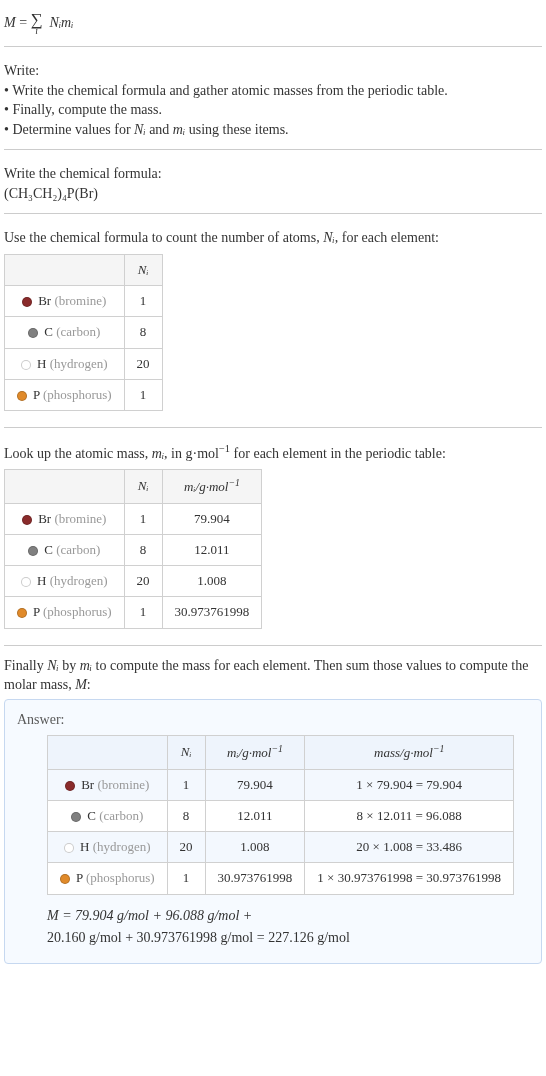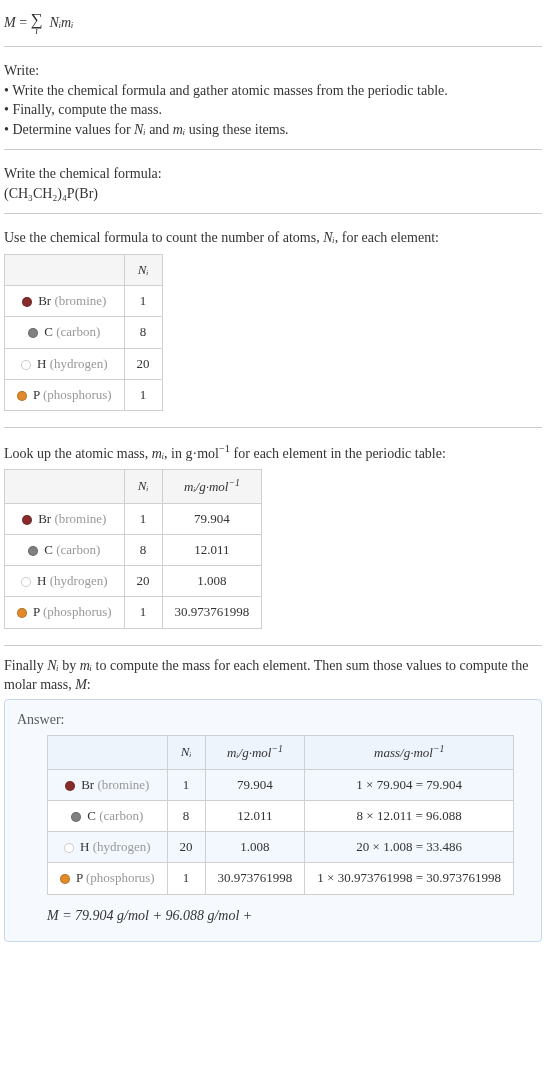--- a/index.html
+++ b/index.html
@@ -207,14 +207,15 @@
     <tr>
       <td><span class="dot" style="background:#e08a2a;"></span><span>P</span> <span class="gray">(phosphorus)</span></td>
       <td class="num">1</td>
       <td>30.973761998</td>
       <td>1 × 30.973761998 = 30.973761998</td>
     </tr>
   </tbody>
     </table>
   <div class="final">
     <span class="var">M = 79.904 g/mol + 96.088 g/mol + </span><br>
+    <span>20.160 g/mol + 30.973761998 g/mol = 227.126 g/mol</span>
   </div>
 </div>
 
 </body></html>

